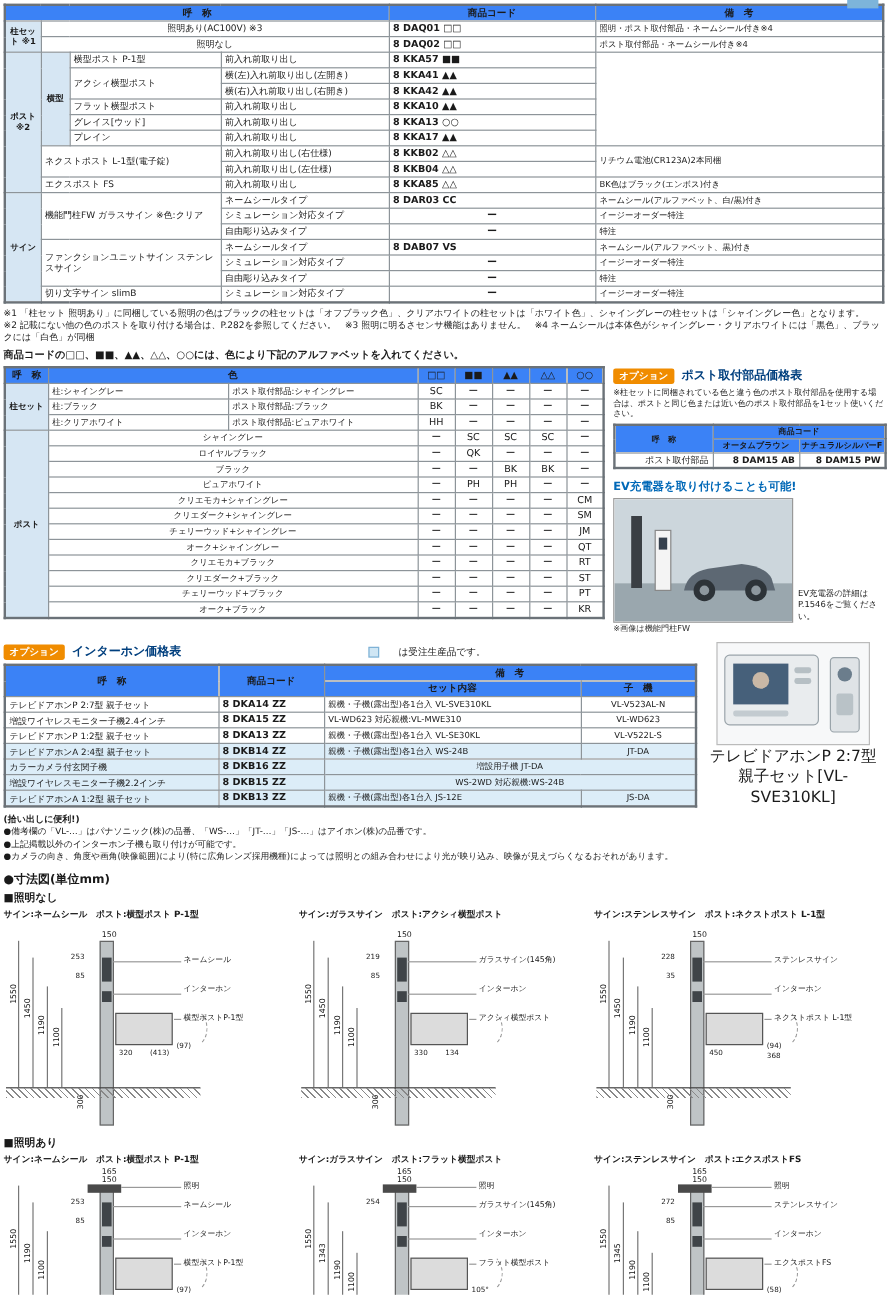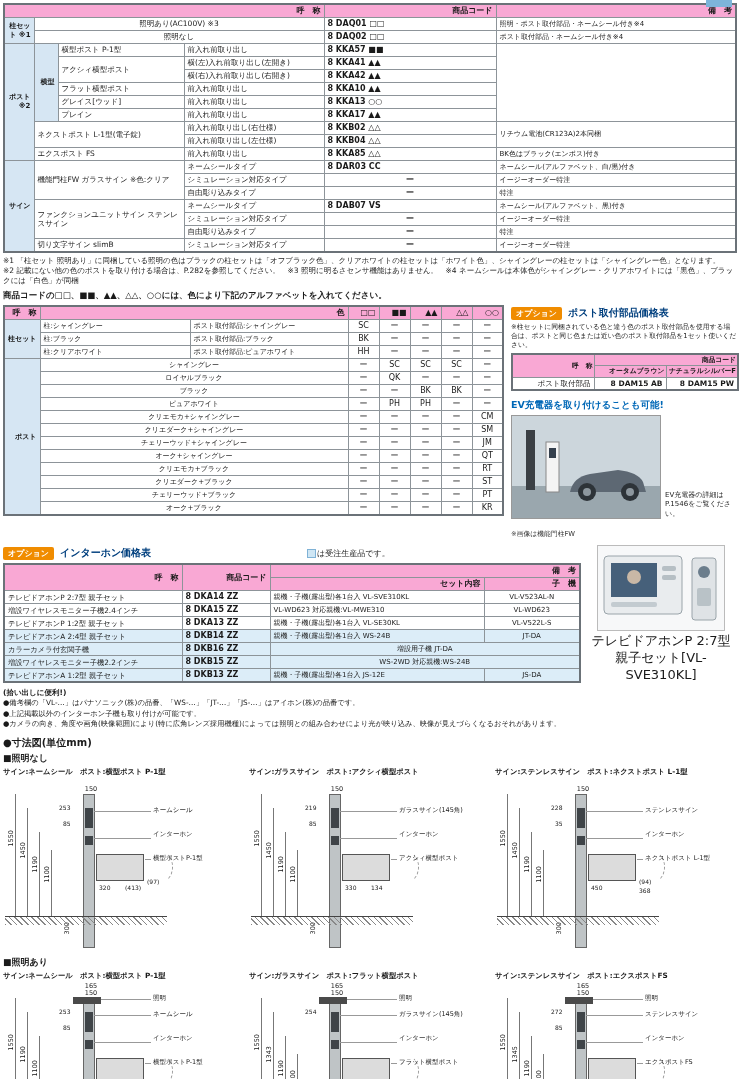--- a/index.html
+++ b/index.html
@@ -2,21 +2,21 @@
 <html><head>
 <meta charset="utf-8">
 <style>
 *{margin:0;padding:0;box-sizing:border-box}
 html,body{width:740px;background:#fff}
 body{height:1079px;overflow:hidden;font-family:"DejaVu Sans","Liberation Sans",sans-serif;color:#1a1a1a;position:relative}
 .page{position:relative;padding:3px 3px 0}
 .corner{position:absolute;top:0;right:8px;width:26px;height:7px;background:#7db4da}
 table{border-collapse:collapse;table-layout:fixed}
 th,td{border:1px solid #8d9499;font-size:8px;padding:1px 3px;vertical-align:middle;font-weight:normal;line-height:1.25;overflow:hidden}
-th{background:#f9a8d4;text-align:right;font-weight:bold}
+th{background:#3b82f6;text-align:center;font-weight:bold}
 .grp{background:#d6e6f3;font-size:7px}
 td.ctr{text-align:center}
 td.nm{font-size:7.5px}
 td.dt{font-size:7.5px}
 td.code{font-weight:bold;font-size:8px;white-space:nowrap}
 td.rmk{font-size:7px}
 .t1{width:734px;border:2px solid #6b7278}
 .notes{font-size:7.5px;line-height:1.35;margin:3px 0 4px;color:#222;width:734px}
 .intro{font-size:8.5px;margin:1px 0 3px;font-weight:bold}
 .sec3{display:flex;gap:8px;align-items:flex-start}
@@ -29,25 +29,25 @@
 .optbadge{background:#f08c00;color:#fff;font-size:8px;font-weight:bold;padding:1px 5px;border-radius:2px;white-space:nowrap}
 .opttitle{font-weight:bold;font-size:10px;color:#003f7e;white-space:nowrap}
 .smallnote{font-size:6.8px;line-height:1.3;margin-bottom:3px;color:#222}
 .t3{width:226px;border:2px solid #6b7278}
 .t3 th{font-size:6.8px;padding:1px}
 .t3 td{font-size:7.5px;text-align:right}
 .evhead{color:#0068b7;font-weight:bold;font-size:9.5px;margin:8px 0 3px}
 .evwrap{display:flex;gap:4px;align-items:flex-end}
 .evimg{width:150px;height:104px;border:1px solid #999;flex:none}
 .evcap{font-size:7px;line-height:1.35;width:70px}
-.evnote{font-size:6.8px;margin-top:10px;color:#333}
+.evnote{font-size:6.8px;margin-top:0;color:#333}
 .sec4{display:flex;gap:8px;align-items:flex-start;margin-top:6px}
 .sec4L{width:576px}
 .sec4R{width:148px;text-align:center}
-.mtonote{display:inline-flex;align-items:center;gap:1px;font-size:8px;margin-left:150px}
+.mtonote{display:inline-flex;align-items:center;gap:16px;font-size:8px;margin-left:150px}
 .mtosq{display:inline-block;width:9px;height:9px;background:#cfe6f4;border:1px solid #7fb2d6}
 .t4{width:576px;border:2px solid #6b7278}
 .t4 td.nm{font-size:7.3px}
 .t4 td.st{font-size:7px}
 .t4 td.sb{font-size:7px;text-align:center}
 tr.mto td{background:#dcedf8}
 .pimg{width:128px;height:86px;margin:0 auto;border:1px solid #bbb;background:#f7f8f9}
 .pcap{font-size:13px;line-height:1.3;margin-top:2px}
 .notes2{font-size:7.3px;line-height:1.4;margin-top:4px;width:734px}
 .pickup{font-size:7.5px;font-weight:bold}

